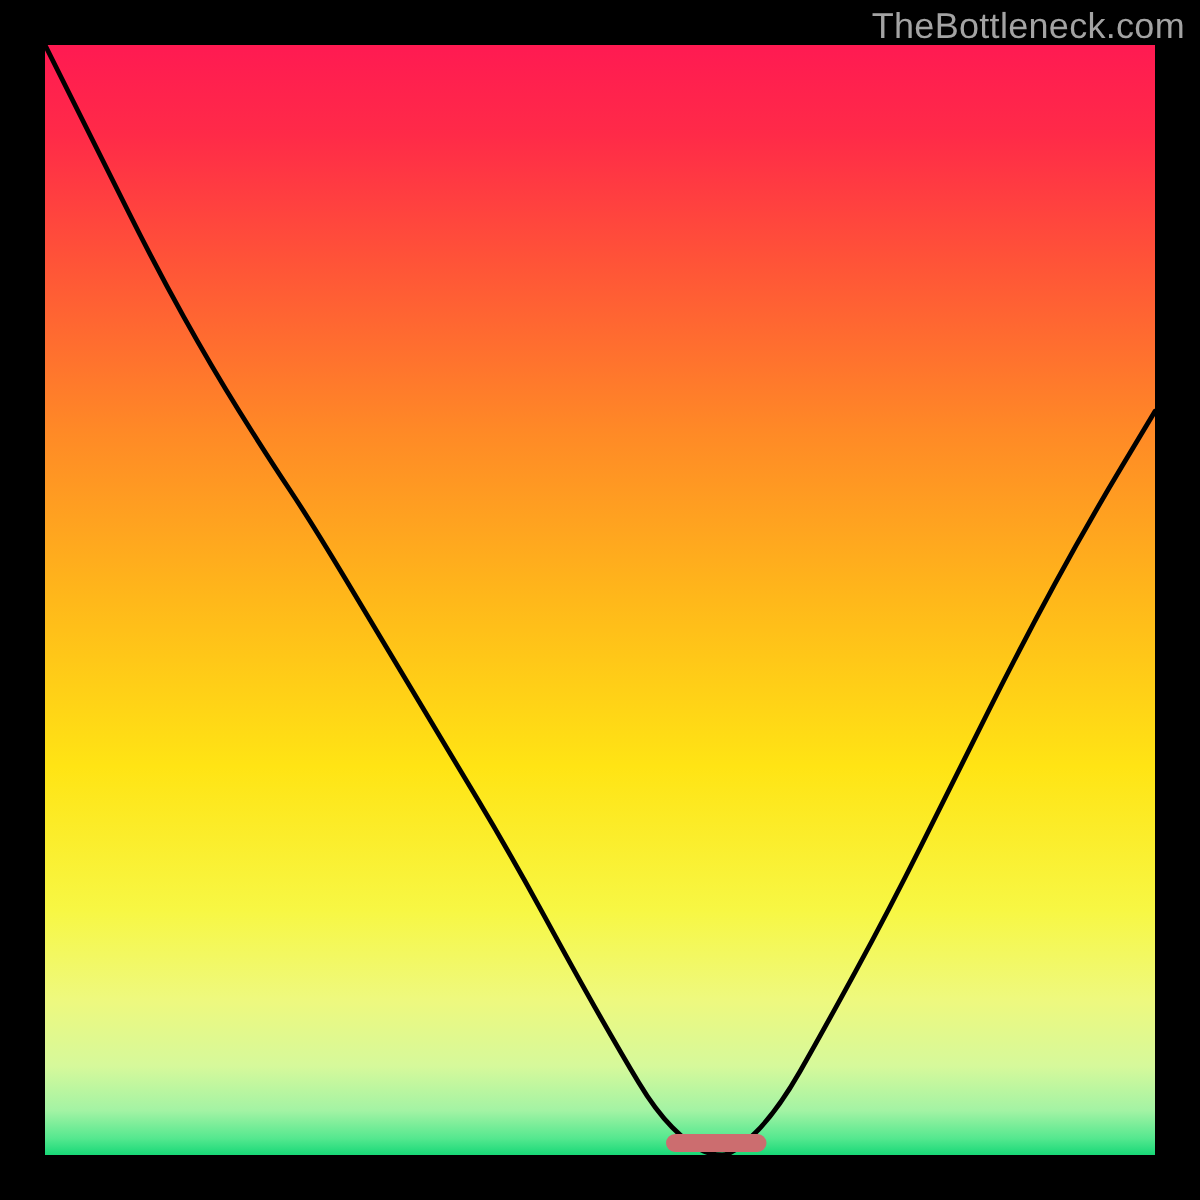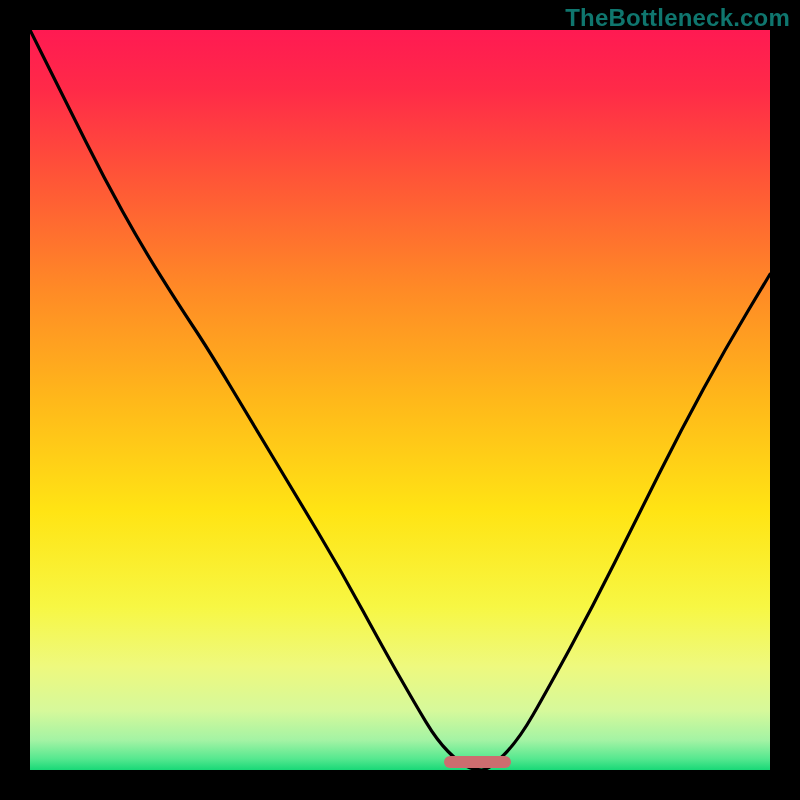--- a/index.html
+++ b/index.html
@@ -14,23 +14,23 @@
   .frame {
     position: relative;
     width: 800px;
     height: 800px;
     background: #000;
   }
   .attribution {
     position: absolute;
     top: 4px;
     right: 10px;
-    color: #0f766e;
+    color: #a3a3a3;
     font-size: 24px;
-    font-weight: bold;
+    font-weight: normal;
     letter-spacing: 0.2px;
     z-index: 5;
   }
   .plot-area {
     position: absolute;
     left: 30px;
     top: 30px;
     width: 740px;
     height: 740px;
     overflow: hidden;

